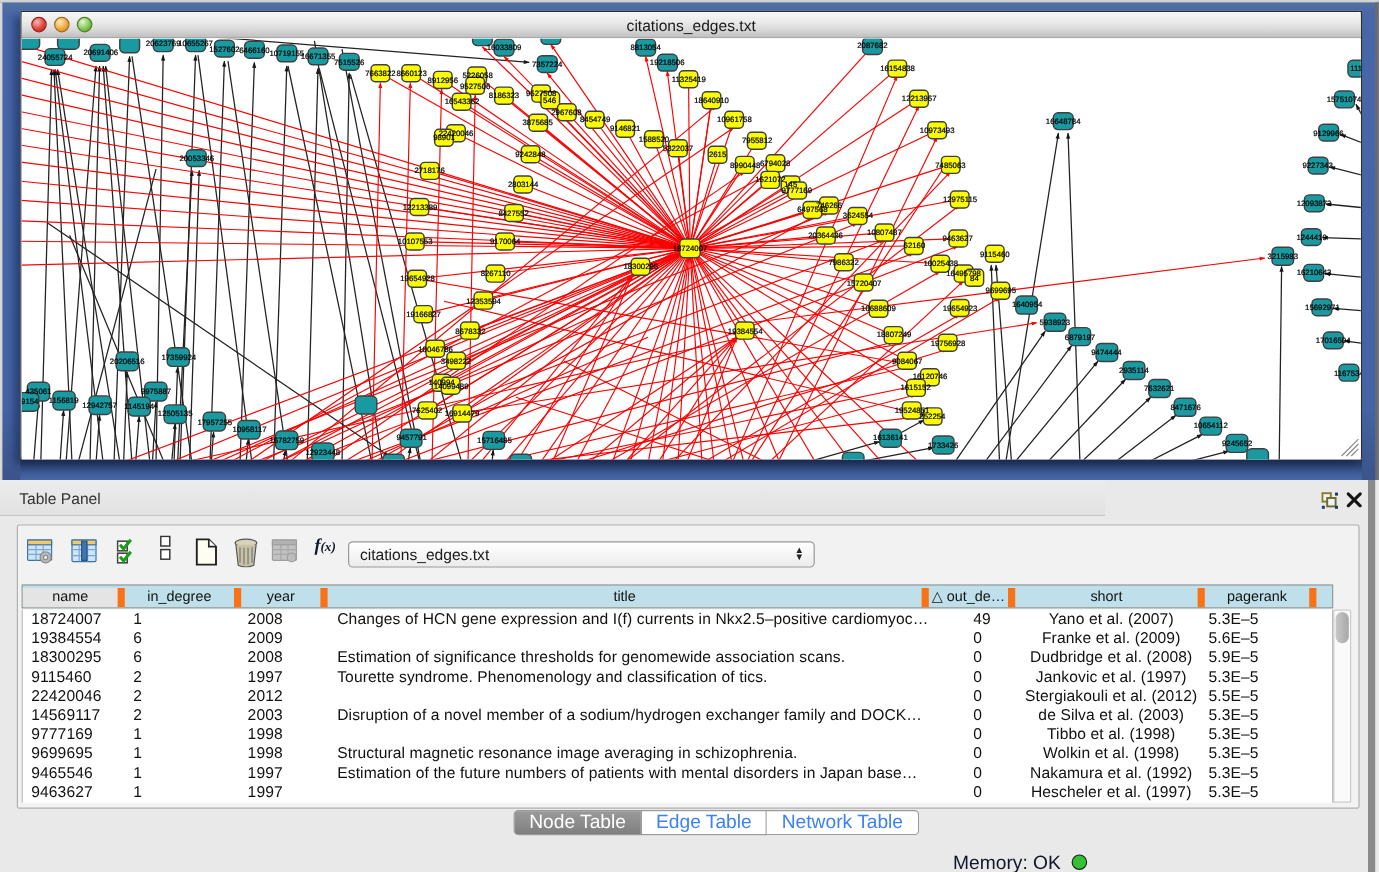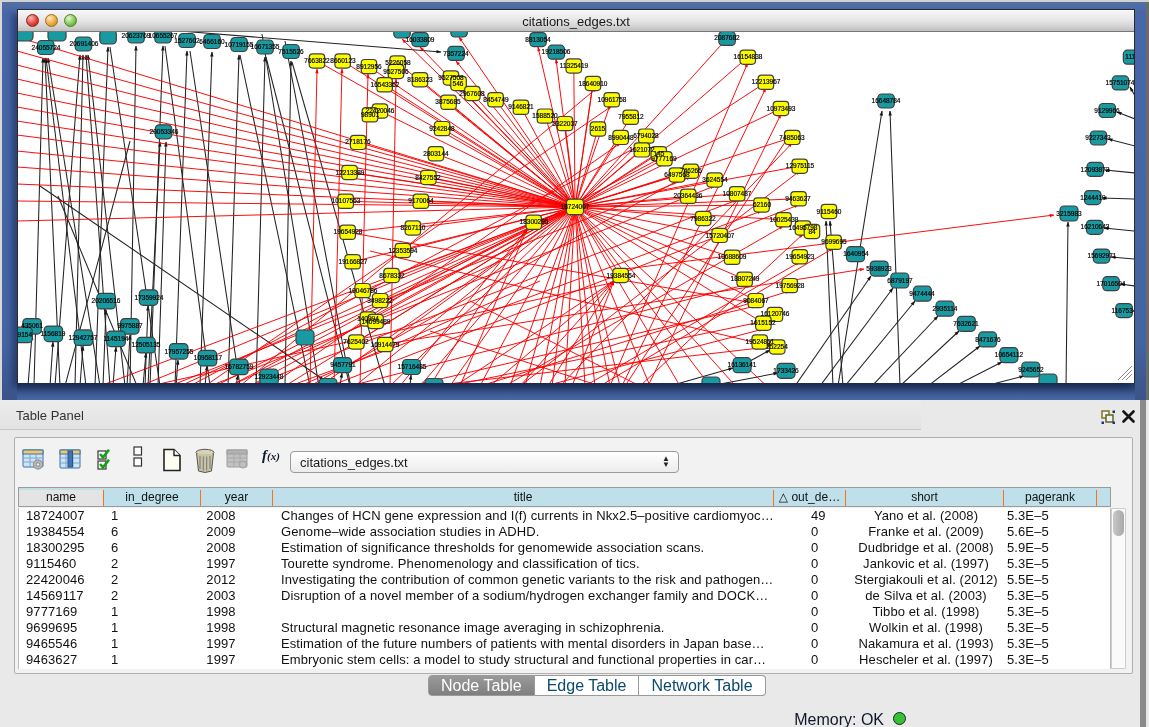--- a/index.html
+++ b/index.html
@@ -41,40 +41,40 @@
   background:#f2f2f2; border:1px solid #b0b0b0; border-radius:2px; }
 #toolbar { position:absolute; left:0; top:0; width:100%; height:42px; }
 .ic { position:absolute; top:10px; }
 #combo { position:absolute; left:275px; top:13px; width:389px; height:22px;
   background:linear-gradient(180deg,#ffffff,#ececec); border:1px solid #9a9a9a; border-radius:4px; }
 #combo .lbl { position:absolute; left:9px; top:3px; font-size:13px; color:#1a1a1a; }
 #combo .arr { position:absolute; right:8px; top:4px; font-size:8px; line-height:6px; color:#222; }
 
 #thead { position:absolute; left:3px; top:49px; width:1093px; height:20px;
   background:#bfe0ea; border:1px solid #9a9a9a; font-size:12px; color:#111; }
-#thead span { position:absolute; top:2px; text-align:center; border-right:1px solid #f97316; height:16px; }
+#thead span { position:absolute; top:2px; text-align:center; border-right:6px solid #f97316; height:16px; }
 #tbody { position:absolute; left:3px; top:70px; width:1093px; height:161px; background:#fff;
   border-left:1px solid #bbb; border-right:1px solid #bbb; overflow:hidden; font-size:13px; color:#111; letter-spacing:0.1px; }
 .tr { position:relative; height:16px; line-height:16px; white-space:nowrap; }
 .tr span { position:absolute; top:0; overflow:hidden; }
 .c0 { left:7px; width:90px; }
 .c1 { left:92px; width:95px; }
 .c2 { left:172px; width:60px; text-align:center;}
 .c3 { left:262px; width:492px; }
 .c4 { left:792px; width:70px; }
 .c5 { left:828px; width:158px; text-align:center; }
 .c6 { left:988px; width:92px; }
 #vscroll { position:absolute; left:1096px; top:70px; width:15px; height:161px;
   background:#fafafa; border:1px solid #ccc; border-radius:1px;}
 #vscroll .thumb { position:absolute; left:1px; top:1px; width:11px; height:26px;
   background:linear-gradient(90deg,#c8c8c8,#a8a8a8); border-radius:6px; }
 
 #tabs { position:absolute; left:428px; top:275px; height:21px; display:flex; font-size:16px; }
 .tab { height:21px; line-height:20px; padding:0 12px; background:#fff;
-  border:1px solid #9a9a9a; border-left:none; color:#0c4a6e; }
+  border:1px solid #9a9a9a; border-left:none; color:#3b82f6; }
 .tab.first { border-left:1px solid #9a9a9a; border-radius:4px 0 0 4px; }
 .tab.last { border-radius:0 4px 4px 0; }
 .tab.sel { background:linear-gradient(180deg,#9a9a9a,#7f7f7f); color:#fff; }
 #mem { position:absolute; right:37px; top:311px; font-size:16px; color:#0f172a; }
 #memdot { position:absolute; right:15px; top:312px; width:13px; height:13px; border-radius:50%;
   background:#35c135; border:1.5px solid #222; }
 </style></head>
 <body>
 <div id="page">
   <div id="desk">
@@ -678,28 +678,27 @@
           <span style="left:827px;width:158px;">short</span>
           <span style="left:985px;width:93px;">pagerank</span>
       </div>
       <div id="tbody">
 <div class="tr">
             <span class="c0">18724007</span>
             <span class="c1">1</span>
             <span class="c2">2008</span>
             <span class="c3">Changes of HCN gene expression and I(f) currents in Nkx2.5–positive cardiomyoc…</span>
             <span class="c4">49</span>
-            <span class="c5">Yano et al. (2008)</span>
+            <span class="c5">Yano et al. (2007)</span>
             <span class="c6">5.3E–5</span>
           </div>
 <div class="tr">
             <span class="c0">19384554</span>
             <span class="c1">6</span>
             <span class="c2">2009</span>
-            <span class="c3">Genome–wide association studies in ADHD.</span>
             <span class="c4">0</span>
             <span class="c5">Franke et al. (2009)</span>
             <span class="c6">5.6E–5</span>
           </div>
 <div class="tr">
             <span class="c0">18300295</span>
             <span class="c1">6</span>
             <span class="c2">2008</span>
             <span class="c3">Estimation of significance thresholds for genomewide association scans.</span>
             <span class="c4">0</span>
@@ -712,21 +711,20 @@
             <span class="c2">1997</span>
             <span class="c3">Tourette syndrome. Phenomenology and classification of tics.</span>
             <span class="c4">0</span>
             <span class="c5">Jankovic et al. (1997)</span>
             <span class="c6">5.3E–5</span>
           </div>
 <div class="tr">
             <span class="c0">22420046</span>
             <span class="c1">2</span>
             <span class="c2">2012</span>
-            <span class="c3">Investigating the contribution of common genetic variants to the risk and pathogen…</span>
             <span class="c4">0</span>
             <span class="c5">Stergiakouli et al. (2012)</span>
             <span class="c6">5.5E–5</span>
           </div>
 <div class="tr">
             <span class="c0">14569117</span>
             <span class="c1">2</span>
             <span class="c2">2003</span>
             <span class="c3">Disruption of a novel member of a sodium/hydrogen exchanger family and DOCK…</span>
             <span class="c4">0</span>
@@ -749,28 +747,27 @@
             <span class="c4">0</span>
             <span class="c5">Wolkin et al. (1998)</span>
             <span class="c6">5.3E–5</span>
           </div>
 <div class="tr">
             <span class="c0">9465546</span>
             <span class="c1">1</span>
             <span class="c2">1997</span>
             <span class="c3">Estimation of the future numbers of patients with mental disorders in Japan base…</span>
             <span class="c4">0</span>
-            <span class="c5">Nakamura et al. (1993)</span>
+            <span class="c5">Nakamura et al. (1992)</span>
             <span class="c6">5.3E–5</span>
           </div>
 <div class="tr">
             <span class="c0">9463627</span>
             <span class="c1">1</span>
             <span class="c2">1997</span>
-            <span class="c3">Embryonic stem cells: a model to study structural and functional properties in car…</span>
             <span class="c4">0</span>
             <span class="c5">Hescheler et al. (1997)</span>
             <span class="c6">5.3E–5</span>
           </div>
       </div>
       <div id="vscroll">
           <div class="thumb"></div>
         </div>
     </div>
     <div id="tabs">

